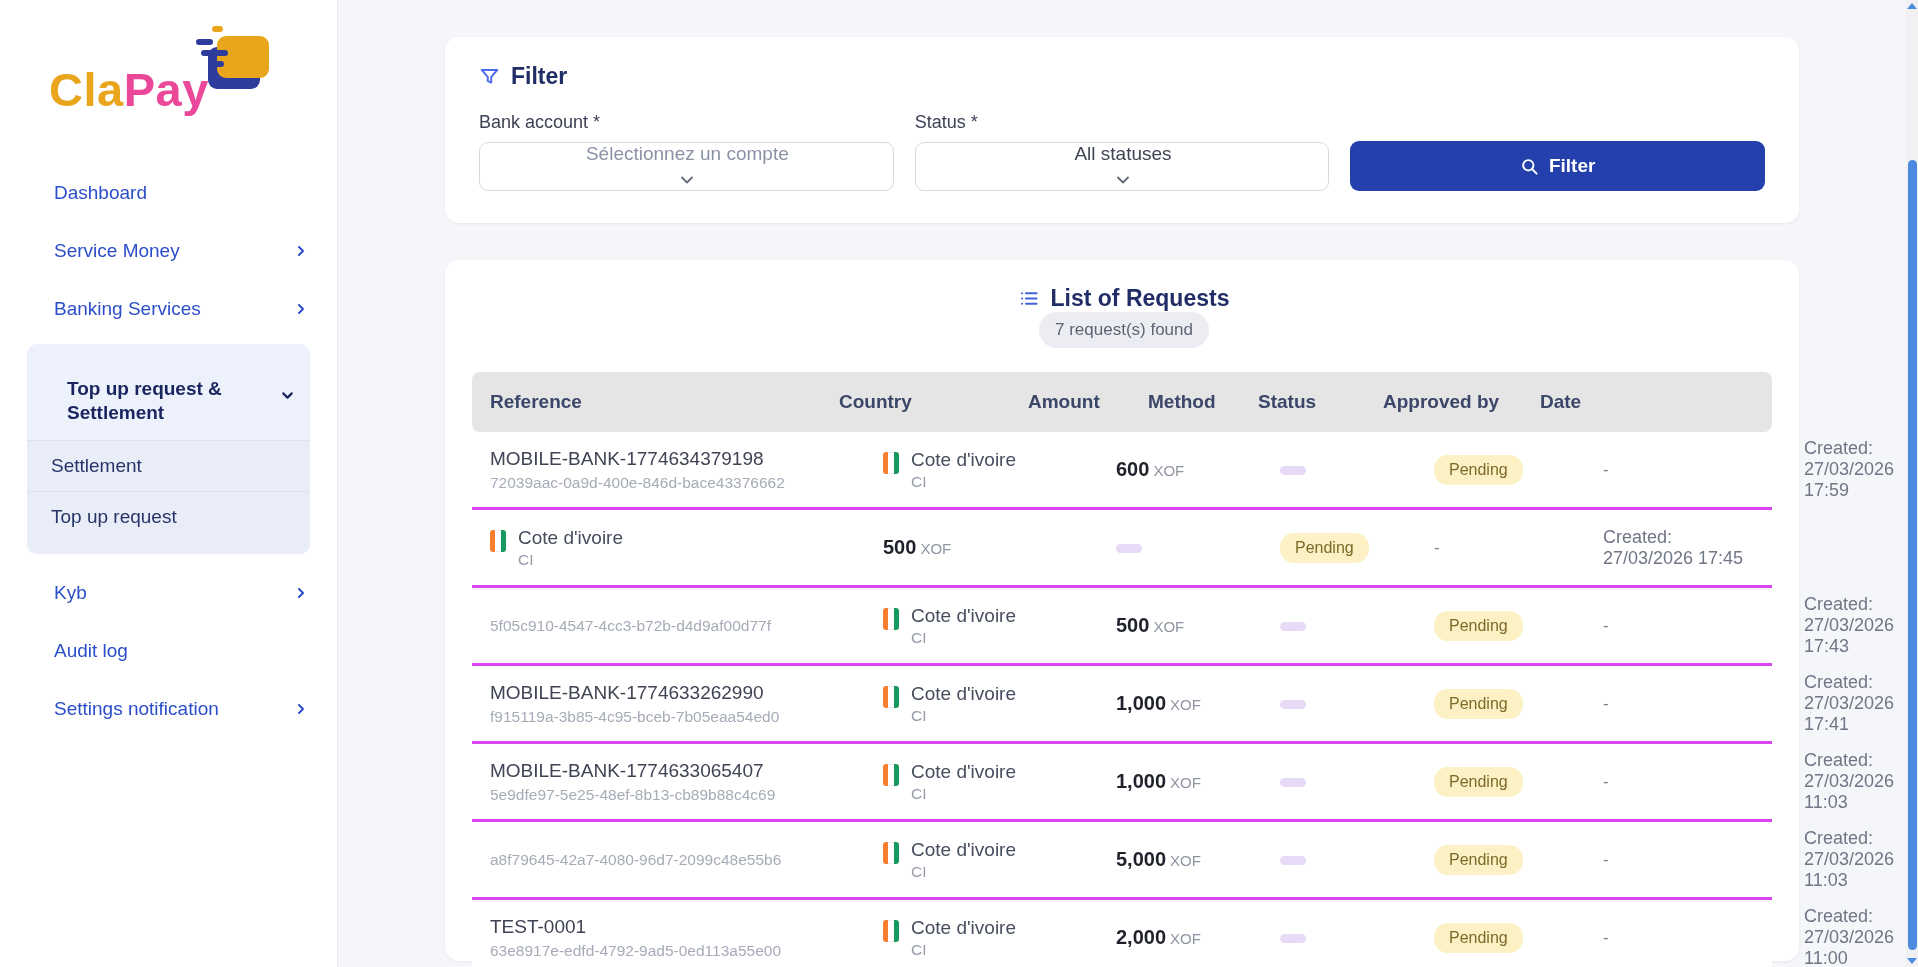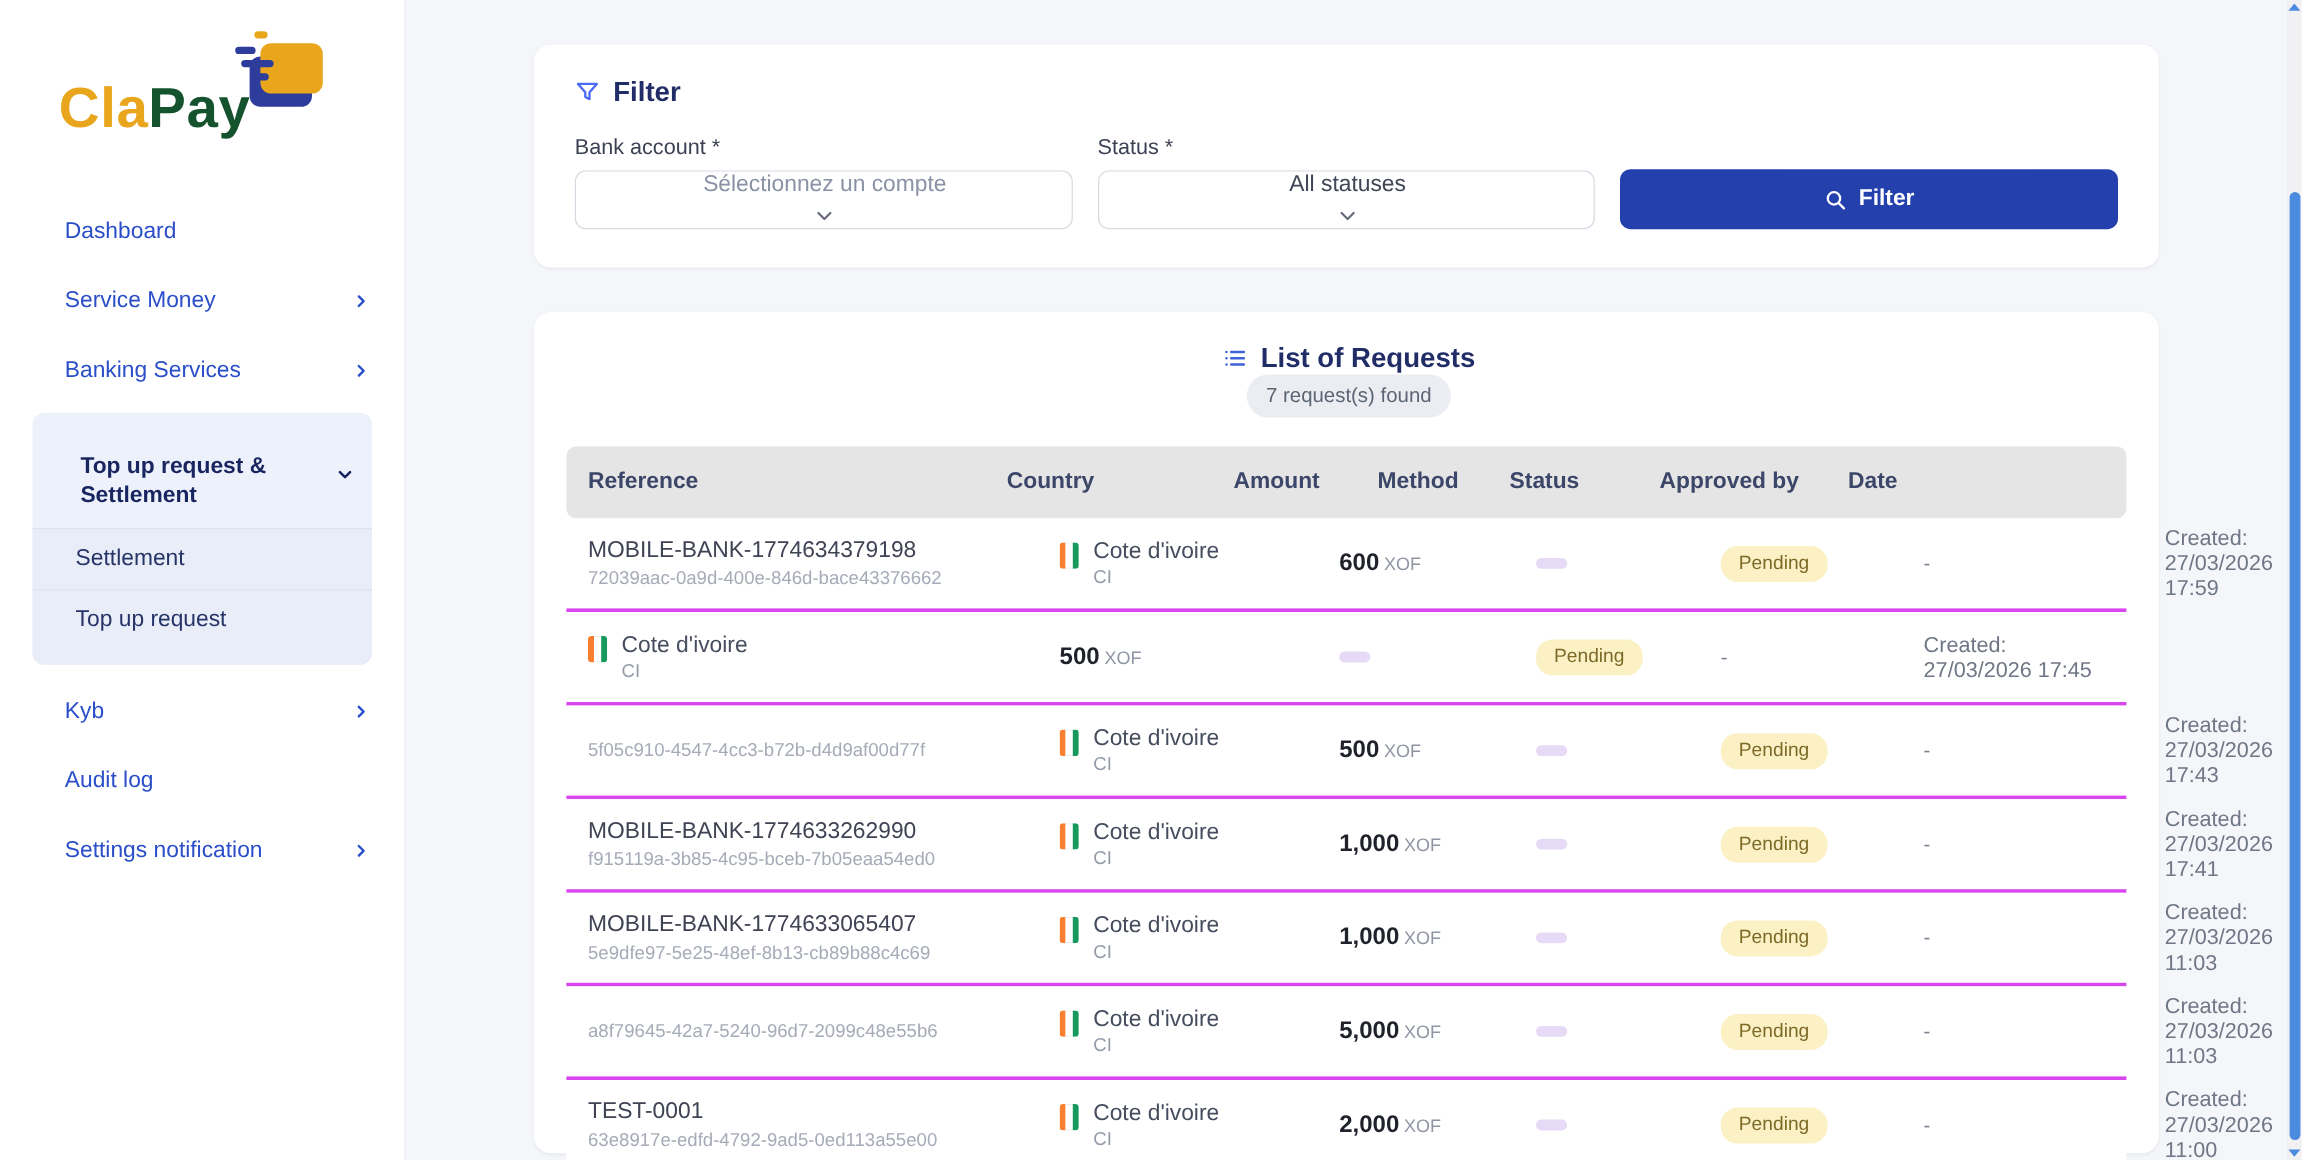--- a/index.html
+++ b/index.html
@@ -12,21 +12,21 @@
   }
 
   
   .sidebar {
     position: absolute; left: 0; top: 0; width: 338px; height: 967px;
     background: #ffffff; border-right: 1px solid #e9eaf0; z-index: 2;
   }
   .logo-wrap { position: relative; padding: 30px 0 0 49px; height: 150px; }
   .logo-text { font-size: 47px; font-weight: 600; letter-spacing: .5px; margin-top: 32px; }
   .logo-cla { color: #e9a61d; }
-  .logo-pay { color: #14532d; }
+  .logo-pay { color: #ec4899; }
   .logo-icon { position: absolute; left: 196px; top: 25px; width: 76px; height: 70px; }
   .logo-icon .card-blue { position: absolute; left: 12px; top: 22px; width: 52px; height: 42px; background: #2e3c9c; border-radius: 9px; }
   .logo-icon .card-gold { position: absolute; left: 21px; top: 11px; width: 52px; height: 42px; background: #e9a61d; border-radius: 9px; }
   .logo-icon .dash { position: absolute; height: 6px; border-radius: 3px; background: #2e3c9c; }
   .logo-icon .d1 { left: 16px; top: 1px; width: 11px; background: #e9a61d; }
   .logo-icon .d2 { left: 0; top: 14px; width: 17px; }
   .logo-icon .d3 { left: 5px; top: 25px; width: 27px; }
   .logo-icon .d4 { left: 13px; top: 36px; width: 15px; }
 
   .nav { margin-top: 14px; }
@@ -39,21 +39,21 @@
 
   .nav-group { margin: 6px 27px 10px 27px; background: #edf1fb; border-radius: 10px; overflow: hidden; }
   .nav-group-header {
     display: flex; align-items: flex-start; justify-content: flex-end;
     padding: 33px 14px 15px 13px; cursor: pointer;
   }
   .nav-group-header .label { color: #18255f; font-size: 19px; font-weight: 700; line-height: 1.25; width: 212px; }
   .nav-group-header .chev { margin-top: 10px; }
   .nav-sub { background: #e9edf8; border-top: 1px solid #dde2f0; }
   .nav-sub-item {
-    display: block; padding: 14px 10px 14px 36px; color: #273468;
+    display: block; padding: 14px 10px 14px 24px; color: #273468;
     font-size: 19px; font-weight: 500; cursor: pointer; text-decoration: none;
   }
   .nav-sub-item + .nav-sub-item { border-top: 1px solid #dde2f0; }
   .nav-sub-pad { height: 12px; }
 
   
   .main { position: absolute; left: 338px; top: 0; width: 1568px; height: 967px; background: #f5f6fa; overflow: hidden; }
   .card {
     width: 1354px; margin: 0 auto; background: #ffffff; border-radius: 14px;
     box-shadow: 0 1px 3px rgba(16,24,40,.06);
@@ -386,21 +386,21 @@
         </div>
       <div><span class="amount-num">1,000</span><span class="amount-cur">XOF</span></div>
       <div><span class="method-pill"></span></div>
       <div><span class="pill-pending">Pending</span></div>
       <div class="cell-approved">-</div>
       <div class="cell-date">Created: 27/03/2026 11:03</div>
     </div>
 
     <div class="trow">
       <div>
-          <div class="ref-uuid">a8f79645-42a7-5240-96d7-2099c48e55b6</div>
+          <div class="ref-uuid">a8f79645-42a7-4080-96d7-2099c48e55b6</div>
         </div>
       <div class="cell-country">
           <span class="flag">
             <i class="o"></i>
             <i class="w"></i>
             <i class="g"></i>
           </span>
           <span>
             <span class="country-name">Cote d'ivoire</span>
             <span class="country-code">CI</span>

